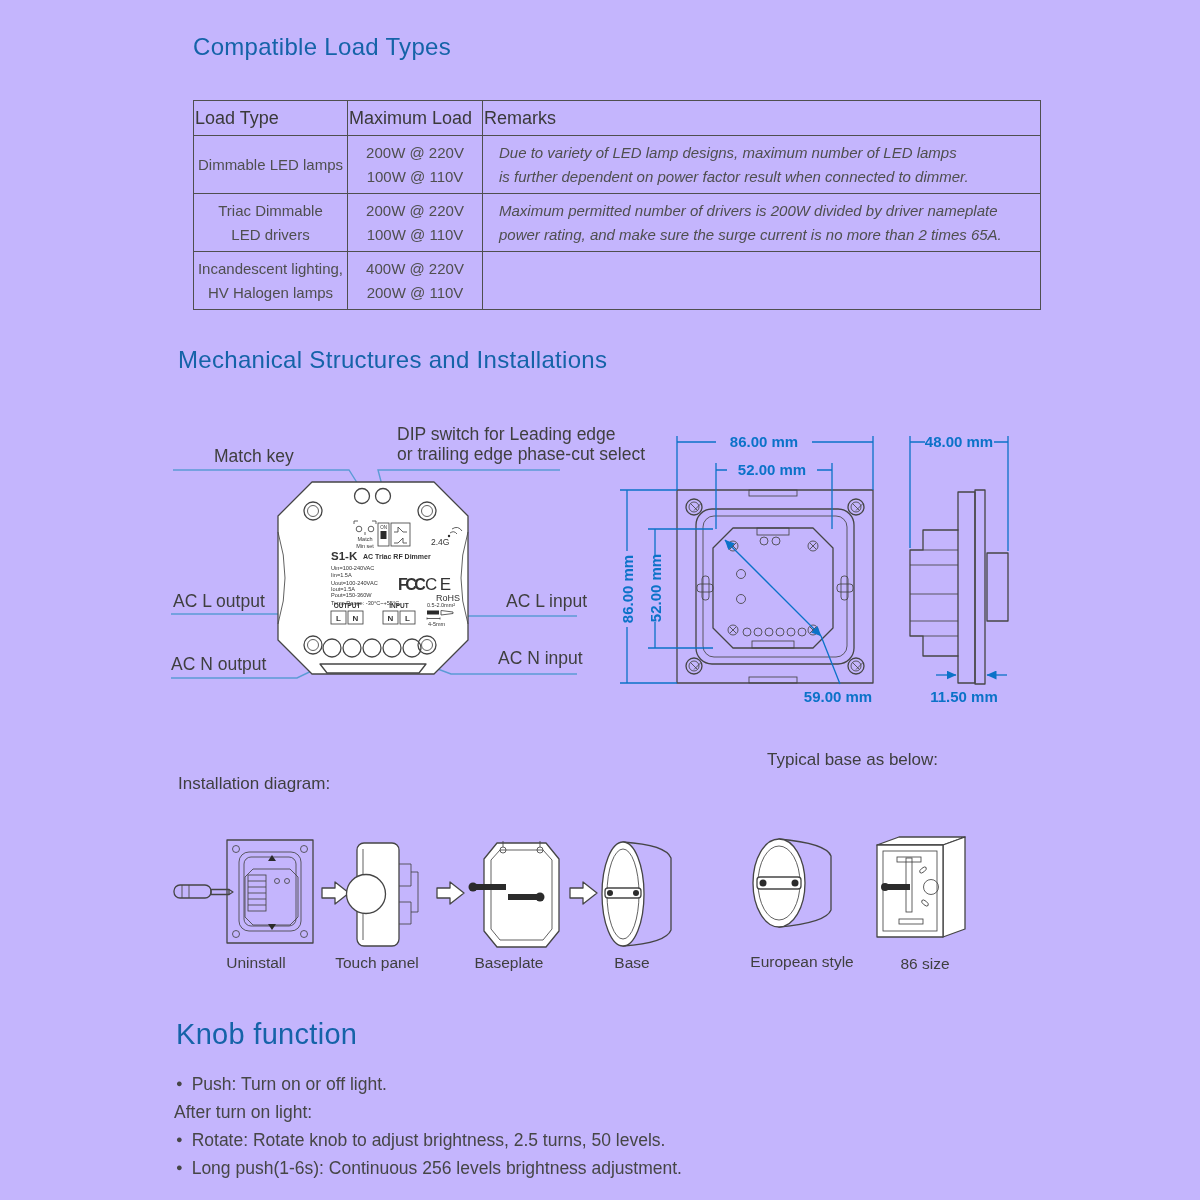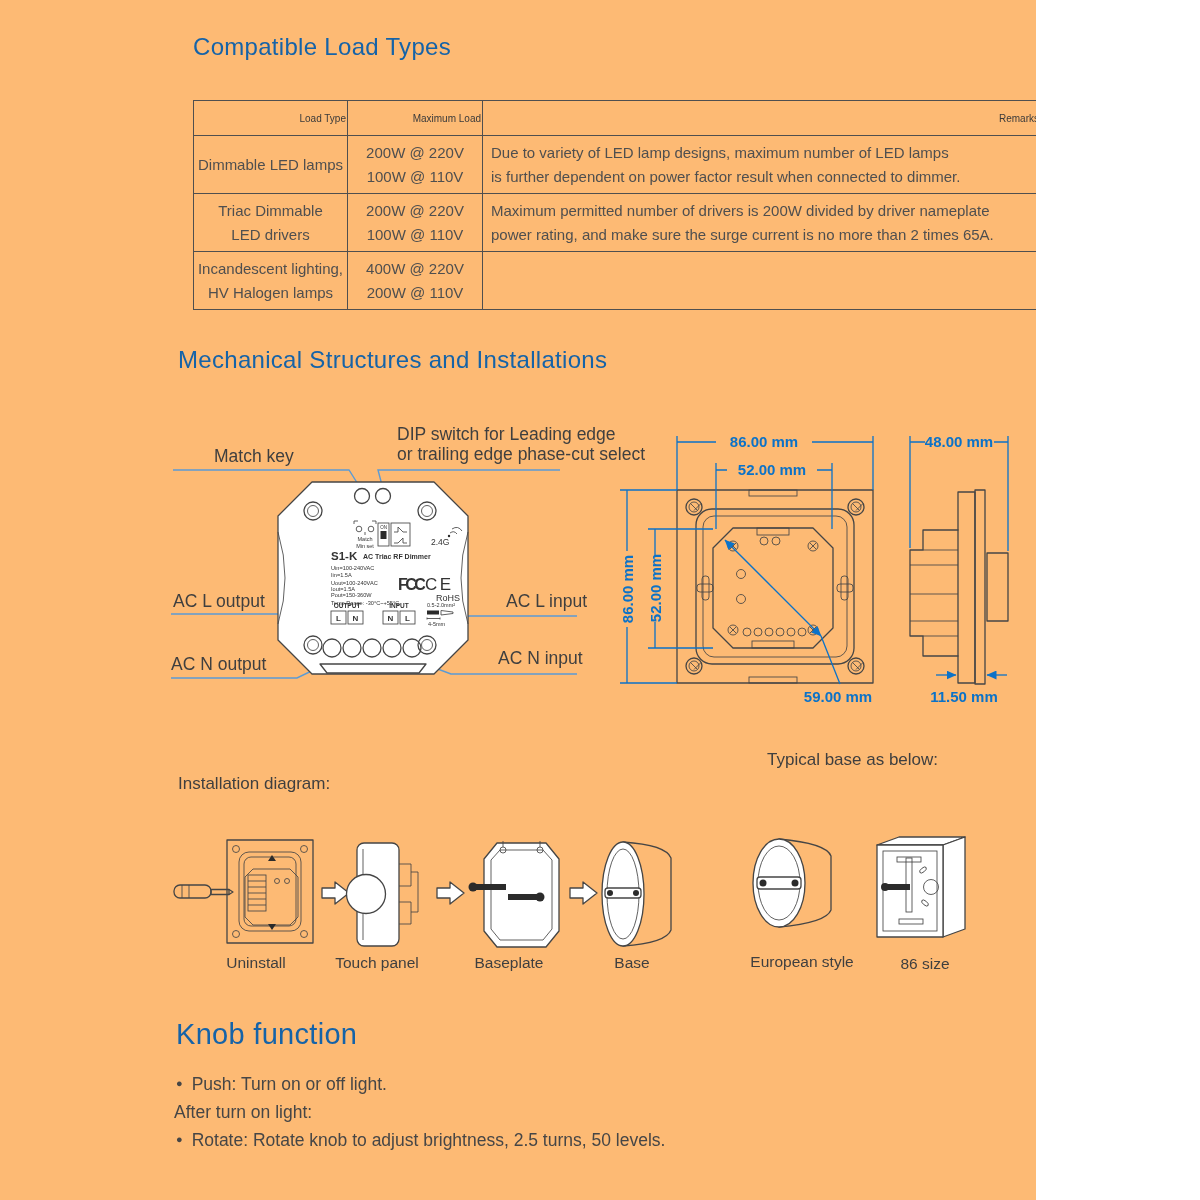--- a/index.html
+++ b/index.html
@@ -1,28 +1,28 @@
 <!DOCTYPE html>
 <html><head>
 <meta charset="utf-8">
 <style>
   html,body{margin:0;padding:0;background:#ffffff;}
-  .page{position:relative;width:1036px;height:1200px;background:#fdba74;overflow:hidden;
+  .page{position:relative;width:1200px;height:1200px;background:#c4b5fd;overflow:hidden;
         font-family:"Liberation Sans",sans-serif;color:#3f3f3f;}
   .abs{position:absolute;}
   .heading{color:#1563a8;font-weight:normal;margin:0;letter-spacing:.3px;}
   .h23{font-size:24px;}
   .h26{font-size:29px;}
   .seclabel{font-size:17px;color:#3f3f3f;}
   table.loads{border-collapse:collapse;table-layout:fixed;width:847px;}
   table.loads th, table.loads td{border:1px solid #4f4f4f;font-weight:normal;
         color:#4f4f4f;font-size:15px;vertical-align:middle;}
-  table.loads th{font-size:10px;color:#3a3a3a;height:32px;text-align:right;}
+  table.loads th{font-size:18px;color:#3a3a3a;height:32px;text-align:left;}
   td.c{text-align:center;}
-  td.r{text-align:left;padding-left:8px;}
+  td.r{text-align:left;padding-left:16px;font-style:italic;}
   .cellline{line-height:24px;}
   .knobline{font-size:17.5px;color:#464646;white-space:nowrap;}
   .knobline .dot{font-size:11px;position:relative;top:-3px;margin-right:9px;}
   
   .ln{fill:none;stroke:#454545;stroke-width:1.3;stroke-linejoin:round;stroke-linecap:round;}
   .lnf{fill:#ffffff;stroke:#454545;stroke-width:1.3;stroke-linejoin:round;}
   .thin{fill:none;stroke:#454545;stroke-width:0.85;}
   .blk{fill:#2b2b2b;stroke:none;}
   .leader{fill:none;stroke:#5b9bd5;stroke-width:1.4;}
   .dim{fill:none;stroke:#0b72c8;stroke-width:1.3;}
@@ -377,14 +377,15 @@
     <text class="steplbl" x="632" y="968" text-anchor="middle">Base</text>
     <text class="steplbl" x="802" y="967" text-anchor="middle">European style</text>
     <text class="steplbl" x="925" y="969" text-anchor="middle">86 size</text>
   </svg>
 
   <h2 class="abs heading h26" style="left:176px;top:1018px;">Knob function</h2>
 
   <div class="abs knobline" style="left:176px;top:1074px;"><span class="dot">●</span><span>Push: Turn on or off light.</span></div>
   <div class="abs knobline" style="left:174px;top:1102px;"><span>After turn on light:</span></div>
   <div class="abs knobline" style="left:176px;top:1130px;"><span class="dot">●</span><span>Rotate: Rotate knob to adjust brightness, 2.5 turns, 50 levels.</span></div>
+  <div class="abs knobline" style="left:176px;top:1158px;"><span class="dot">●</span><span>Long push(1-6s): Continuous 256 levels brightness adjustment.</span></div>
 
 </div>
 
 </body></html>

